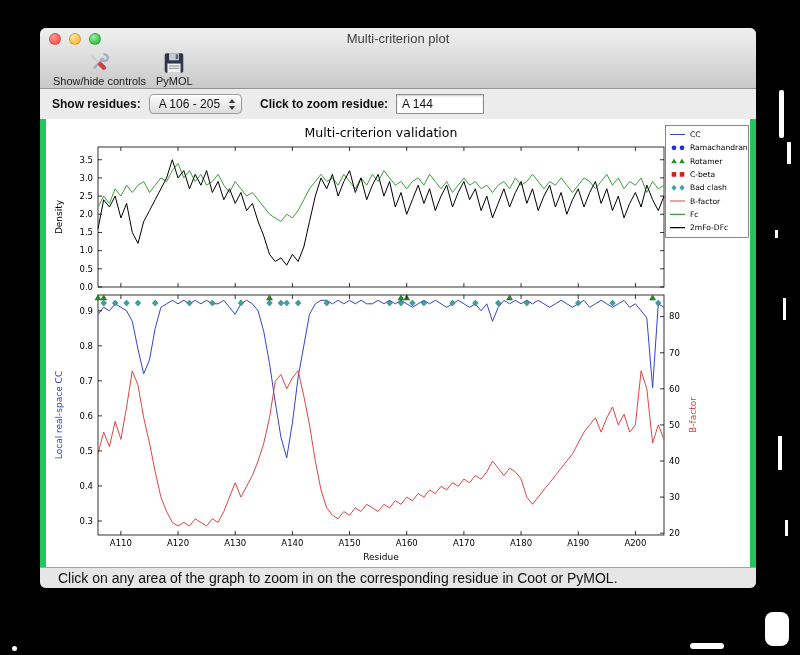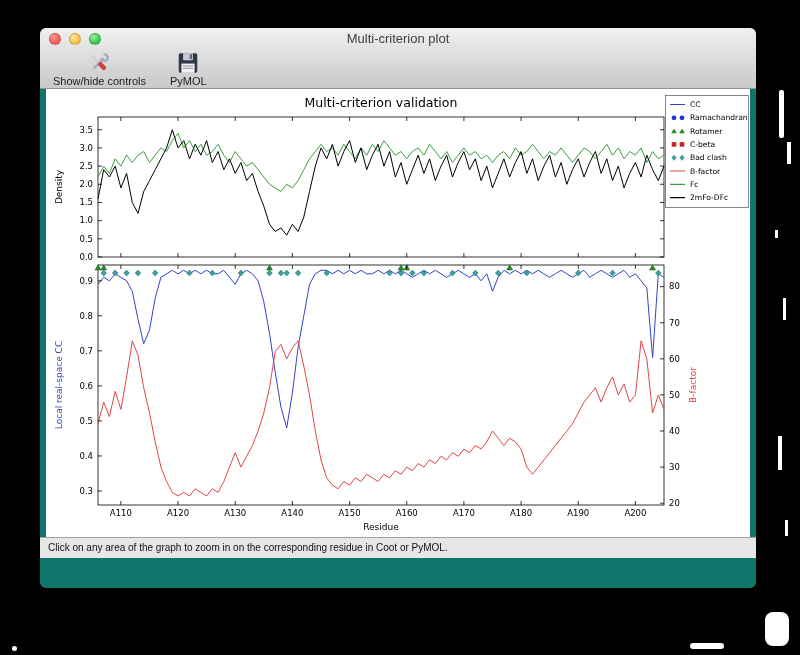--- a/index.html
+++ b/index.html
@@ -2,36 +2,36 @@
 <html><head>
 <meta charset="utf-8">
 <style>
   html,body{margin:0;padding:0}
   body{
     width:800px;height:655px;background:#000;position:relative;overflow:hidden;
     font-family:"Liberation Sans",sans-serif;
   }
   .window{
     position:absolute;left:40px;top:28px;width:716px;height:560px;
-    background:#0f766e;border-radius:6px;overflow:hidden;
+    background:#22c55e;border-radius:6px;overflow:hidden;
     box-shadow:0 0 0 1px rgba(0,0,0,.65), 0 18px 50px rgba(0,0,0,.9);
     display:flex;flex-direction:column;
   }
   .header{
     flex:0 0 60px;background:linear-gradient(#f0f0f0,#c9c9c9);
     border-bottom:1px solid #949494;
   }
   .titlebar{height:22px;position:relative}
   .traffic{position:absolute;left:9px;top:5px;display:flex;gap:8px}
   .tl{width:12px;height:12px;border-radius:50%;border:1px solid rgba(0,0,0,.18);box-sizing:border-box}
   .tl.red{background:radial-gradient(circle at 35% 30%, #ff9d99, #fc5b57 65%)}
   .tl.yellow{background:radial-gradient(circle at 35% 30%, #ffe9a8, #fdbe41 65%)}
   .tl.green{background:radial-gradient(circle at 35% 30%, #a5eda9, #34c848 65%)}
   .title{text-align:center;font-size:13px;line-height:22px;color:#404040}
-  .toolbar{height:38px;display:flex;align-items:flex-start;padding:0 10px;gap:18px}
+  .toolbar{height:38px;display:flex;align-items:flex-start;padding:0 10px;gap:4px}
   .tool-btn{display:flex;flex-direction:column;align-items:center;padding:1px 3px;cursor:default}
   .tool-btn svg{display:block}
   .tool-label{font-size:11px;color:#1c1c1c;margin-top:0px;white-space:nowrap}
   .controls{
     flex:0 0 30px;display:flex;align-items:center;padding:0 12px;gap:8px;
     font-size:12px;color:#111;background:#ececec;
   }
   .ctl-label{font-weight:bold;white-space:nowrap}
   .ctl-label.second{margin-left:10px}
   .popup{
@@ -44,21 +44,21 @@
   .textbox{
     background:#fff;border:1px solid #8d8d8d;width:76px;height:16px;
     line-height:16px;padding:1px 5px;font-size:12px;color:#111;
     box-shadow:inset 0 1px 2px rgba(0,0,0,.18);
   }
   .figure{flex:0 0 448px;margin:0 6px;background:#fff}
   #plot-svg{display:block}
   #plot-svg text{font-family:"DejaVu Sans","Liberation Sans",sans-serif}
   .statusbar{
     flex:0 0 20px;border-top:1px solid #a3a3a3;background:#e6e6e6;
-    font-size:10px;line-height:20px;padding:0 8px;color:#111;white-space:nowrap;
+    font-size:14px;line-height:20px;padding:0 18px;color:#111;white-space:nowrap;
   }
   .speck{position:absolute;background:#fff}
 </style>
 </head>
 <body>
 
 <div class="window">
   <div class="header">
     <div class="titlebar">
       <div class="traffic">
@@ -89,20 +89,32 @@
           <rect x="12.6" y="3" width="2" height="4.4" fill="#586074"></rect>
           <rect x="5" y="11.5" width="12" height="8.5" fill="#f2f2ee"></rect>
           <rect x="6.2" y="13.2" width="9.6" height="1.1" fill="#99a0a8"></rect>
           <rect x="6.2" y="15.4" width="9.6" height="1.1" fill="#99a0a8"></rect>
         </svg>
         <span class="tool-label">PyMOL</span>
       </div>
     </div>
   </div>
 
+  <div class="controls">
+    <span class="ctl-label">Show residues:</span>
+    <div class="popup">
+      <span>A 106 - 205</span>
+      <svg width="8" height="13" viewBox="0 0 8 13">
+        <path d="M4 1 L7.2 5 L0.8 5 Z" fill="#3d3d3d"></path>
+        <path d="M4 12 L0.8 8 L7.2 8 Z" fill="#3d3d3d"></path>
+      </svg>
+    </div>
+    <span class="ctl-label second">Click to zoom residue:</span>
+    <div class="textbox">A 144</div>
+  </div>
 
   <div class="figure">
     <svg id="plot-svg" width="704" height="448">
         <g>
           <rect x="52" y="28" width="566" height="140" fill="#fff" stroke="#000" stroke-width="0.8"></rect>
           <polyline points="52.0,88.0 57.7,77.1 63.4,84.4 69.2,69.8 74.9,77.1 80.6,66.2 86.3,73.5 92.0,66.2 97.7,62.5 103.5,73.5 109.2,66.2 114.9,58.9 120.6,62.5 126.3,51.6 132.0,44.4 137.8,58.9 143.5,51.6 149.2,62.5 154.9,55.3 160.6,66.2 166.3,62.5 172.1,55.3 177.8,66.2 183.5,73.5 189.2,62.5 194.9,69.8 200.6,77.1 206.4,73.5 212.1,80.7 217.8,88.0 223.5,95.3 229.2,98.9 234.9,102.5 240.7,95.3 246.4,98.9 252.1,91.6 257.8,80.7 263.5,69.8 269.3,62.5 275.0,55.3 280.7,62.5 286.4,58.9 292.1,66.2 297.8,55.3 303.6,62.5 309.3,69.8 315.0,58.9 320.7,66.2 326.4,55.3 332.1,62.5 337.9,51.6 343.6,58.9 349.3,66.2 355.0,62.5 360.7,69.8 366.4,62.5 372.2,58.9 377.9,66.2 383.6,55.3 389.3,62.5 395.0,69.8 400.7,62.5 406.5,73.5 412.2,66.2 417.9,58.9 423.6,66.2 429.3,62.5 435.1,69.8 440.8,66.2 446.5,73.5 452.2,66.2 457.9,62.5 463.6,69.8 469.4,58.9 475.1,66.2 480.8,62.5 486.5,55.3 492.2,62.5 497.9,69.8 503.7,62.5 509.4,66.2 515.1,58.9 520.8,66.2 526.5,73.5 532.2,66.2 538.0,58.9 543.7,62.5 549.4,69.8 555.1,62.5 560.8,55.3 566.5,66.2 572.3,58.9 578.0,69.8 583.7,62.5 589.4,66.2 595.1,58.9 600.8,73.5 606.6,62.5 612.3,69.8 618.0,66.2" fill="none" stroke="#3c9e3c" stroke-width="1"></polyline>
           <polyline points="52.0,109.8 57.7,80.7 63.4,88.0 69.2,77.1 74.9,98.9 80.6,84.4 86.3,113.5 92.0,124.4 97.7,102.5 103.5,91.6 109.2,80.7 114.9,69.8 120.6,58.9 126.3,40.7 132.0,58.9 137.8,51.6 143.5,69.8 149.2,55.3 154.9,66.2 160.6,51.6 166.3,73.5 172.1,62.5 177.8,80.7 183.5,69.8 189.2,84.4 194.9,73.5 200.6,91.6 206.4,84.4 212.1,102.5 217.8,117.1 223.5,135.3 229.2,142.5 234.9,138.9 240.7,146.2 246.4,135.3 252.1,142.5 257.8,128.0 263.5,102.5 269.3,77.1 275.0,58.9 280.7,69.8 286.4,55.3 292.1,77.1 297.8,62.5 303.6,51.6 309.3,73.5 315.0,58.9 320.7,80.7 326.4,66.2 332.1,55.3 337.9,77.1 343.6,62.5 349.3,88.0 355.0,73.5 360.7,95.3 366.4,80.7 372.2,66.2 377.9,84.4 383.6,69.8 389.3,91.6 395.0,77.1 400.7,66.2 406.5,88.0 412.2,73.5 417.9,62.5 423.6,80.7 429.3,69.8 435.1,91.6 440.8,77.1 446.5,98.9 452.2,84.4 457.9,69.8 463.6,88.0 469.4,73.5 475.1,62.5 480.8,84.4 486.5,69.8 492.2,91.6 497.9,77.1 503.7,66.2 509.4,88.0 515.1,73.5 520.8,95.3 526.5,80.7 532.2,69.8 538.0,88.0 543.7,73.5 549.4,62.5 555.1,84.4 560.8,69.8 566.5,91.6 572.3,77.1 578.0,98.9 583.7,84.4 589.4,73.5 595.1,88.0 600.8,66.2 606.6,80.7 612.3,91.6 618.0,77.1" fill="none" stroke="#000000" stroke-width="1"></polyline>
           <line x1="52" y1="168" x2="56" y2="168" stroke="#000" stroke-width="0.8"></line>
           <line x1="618" y1="168" x2="614" y2="168" stroke="#000" stroke-width="0.8"></line>
           <text x="47" y="170.8" font-size="8.5" text-anchor="end">0.0</text>

